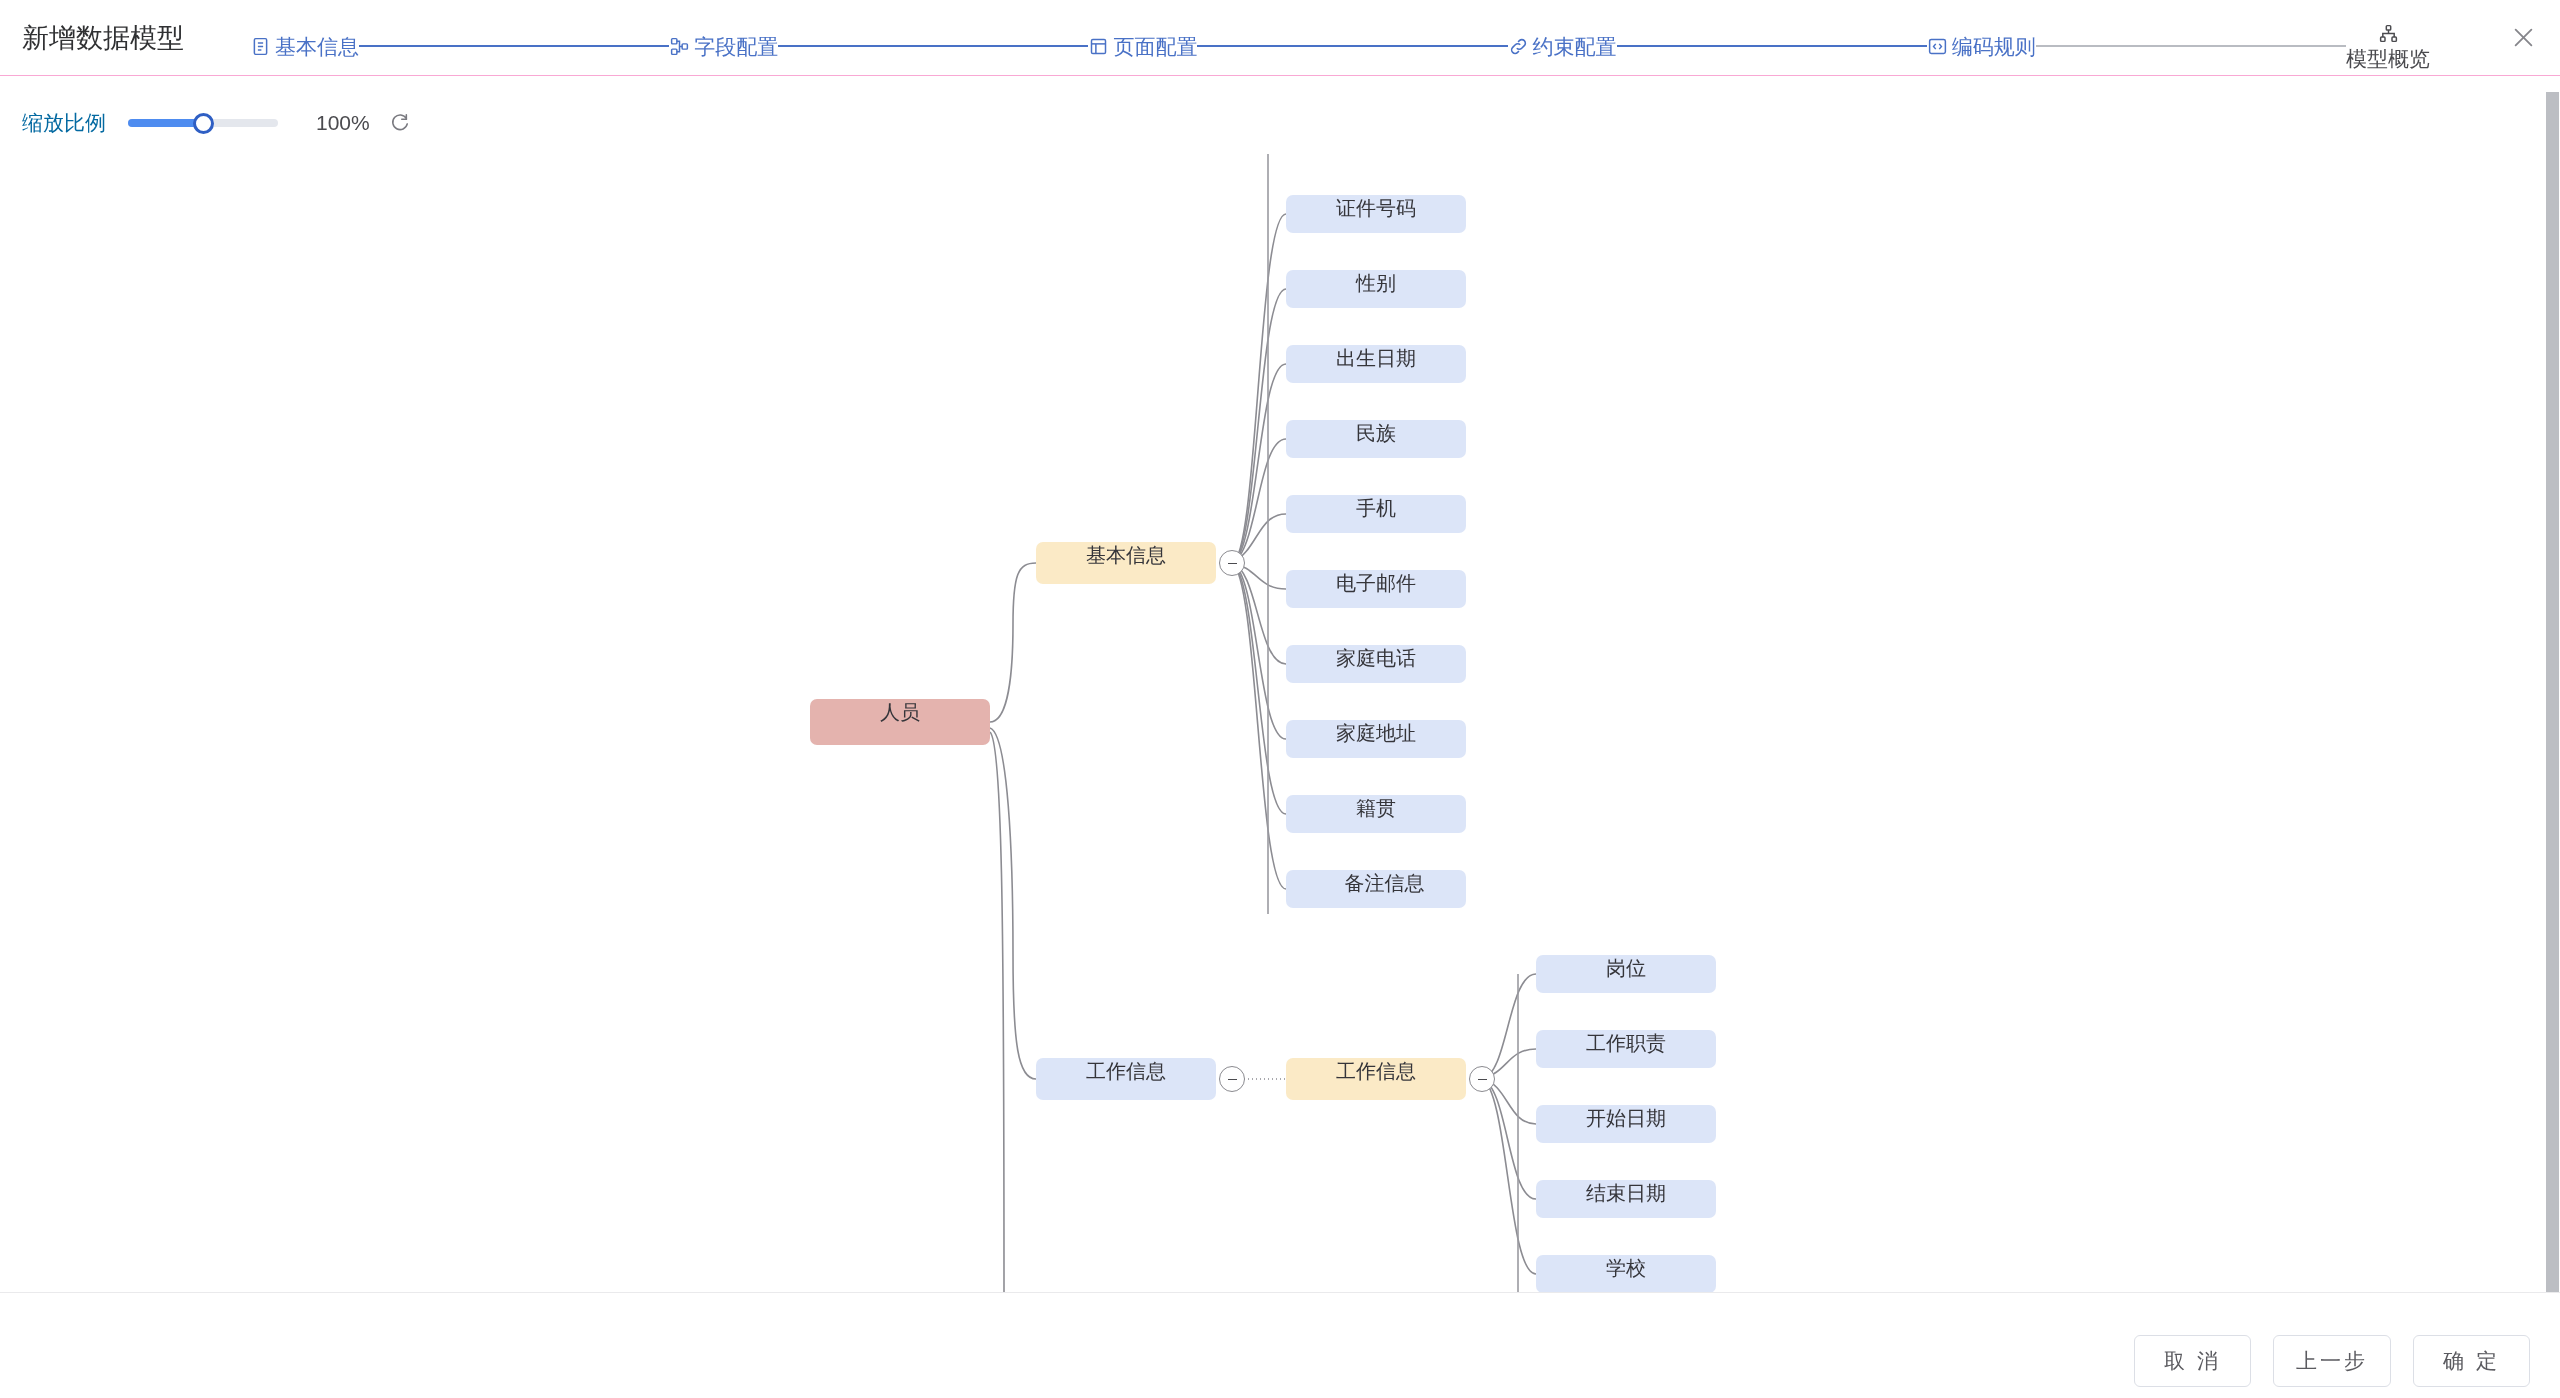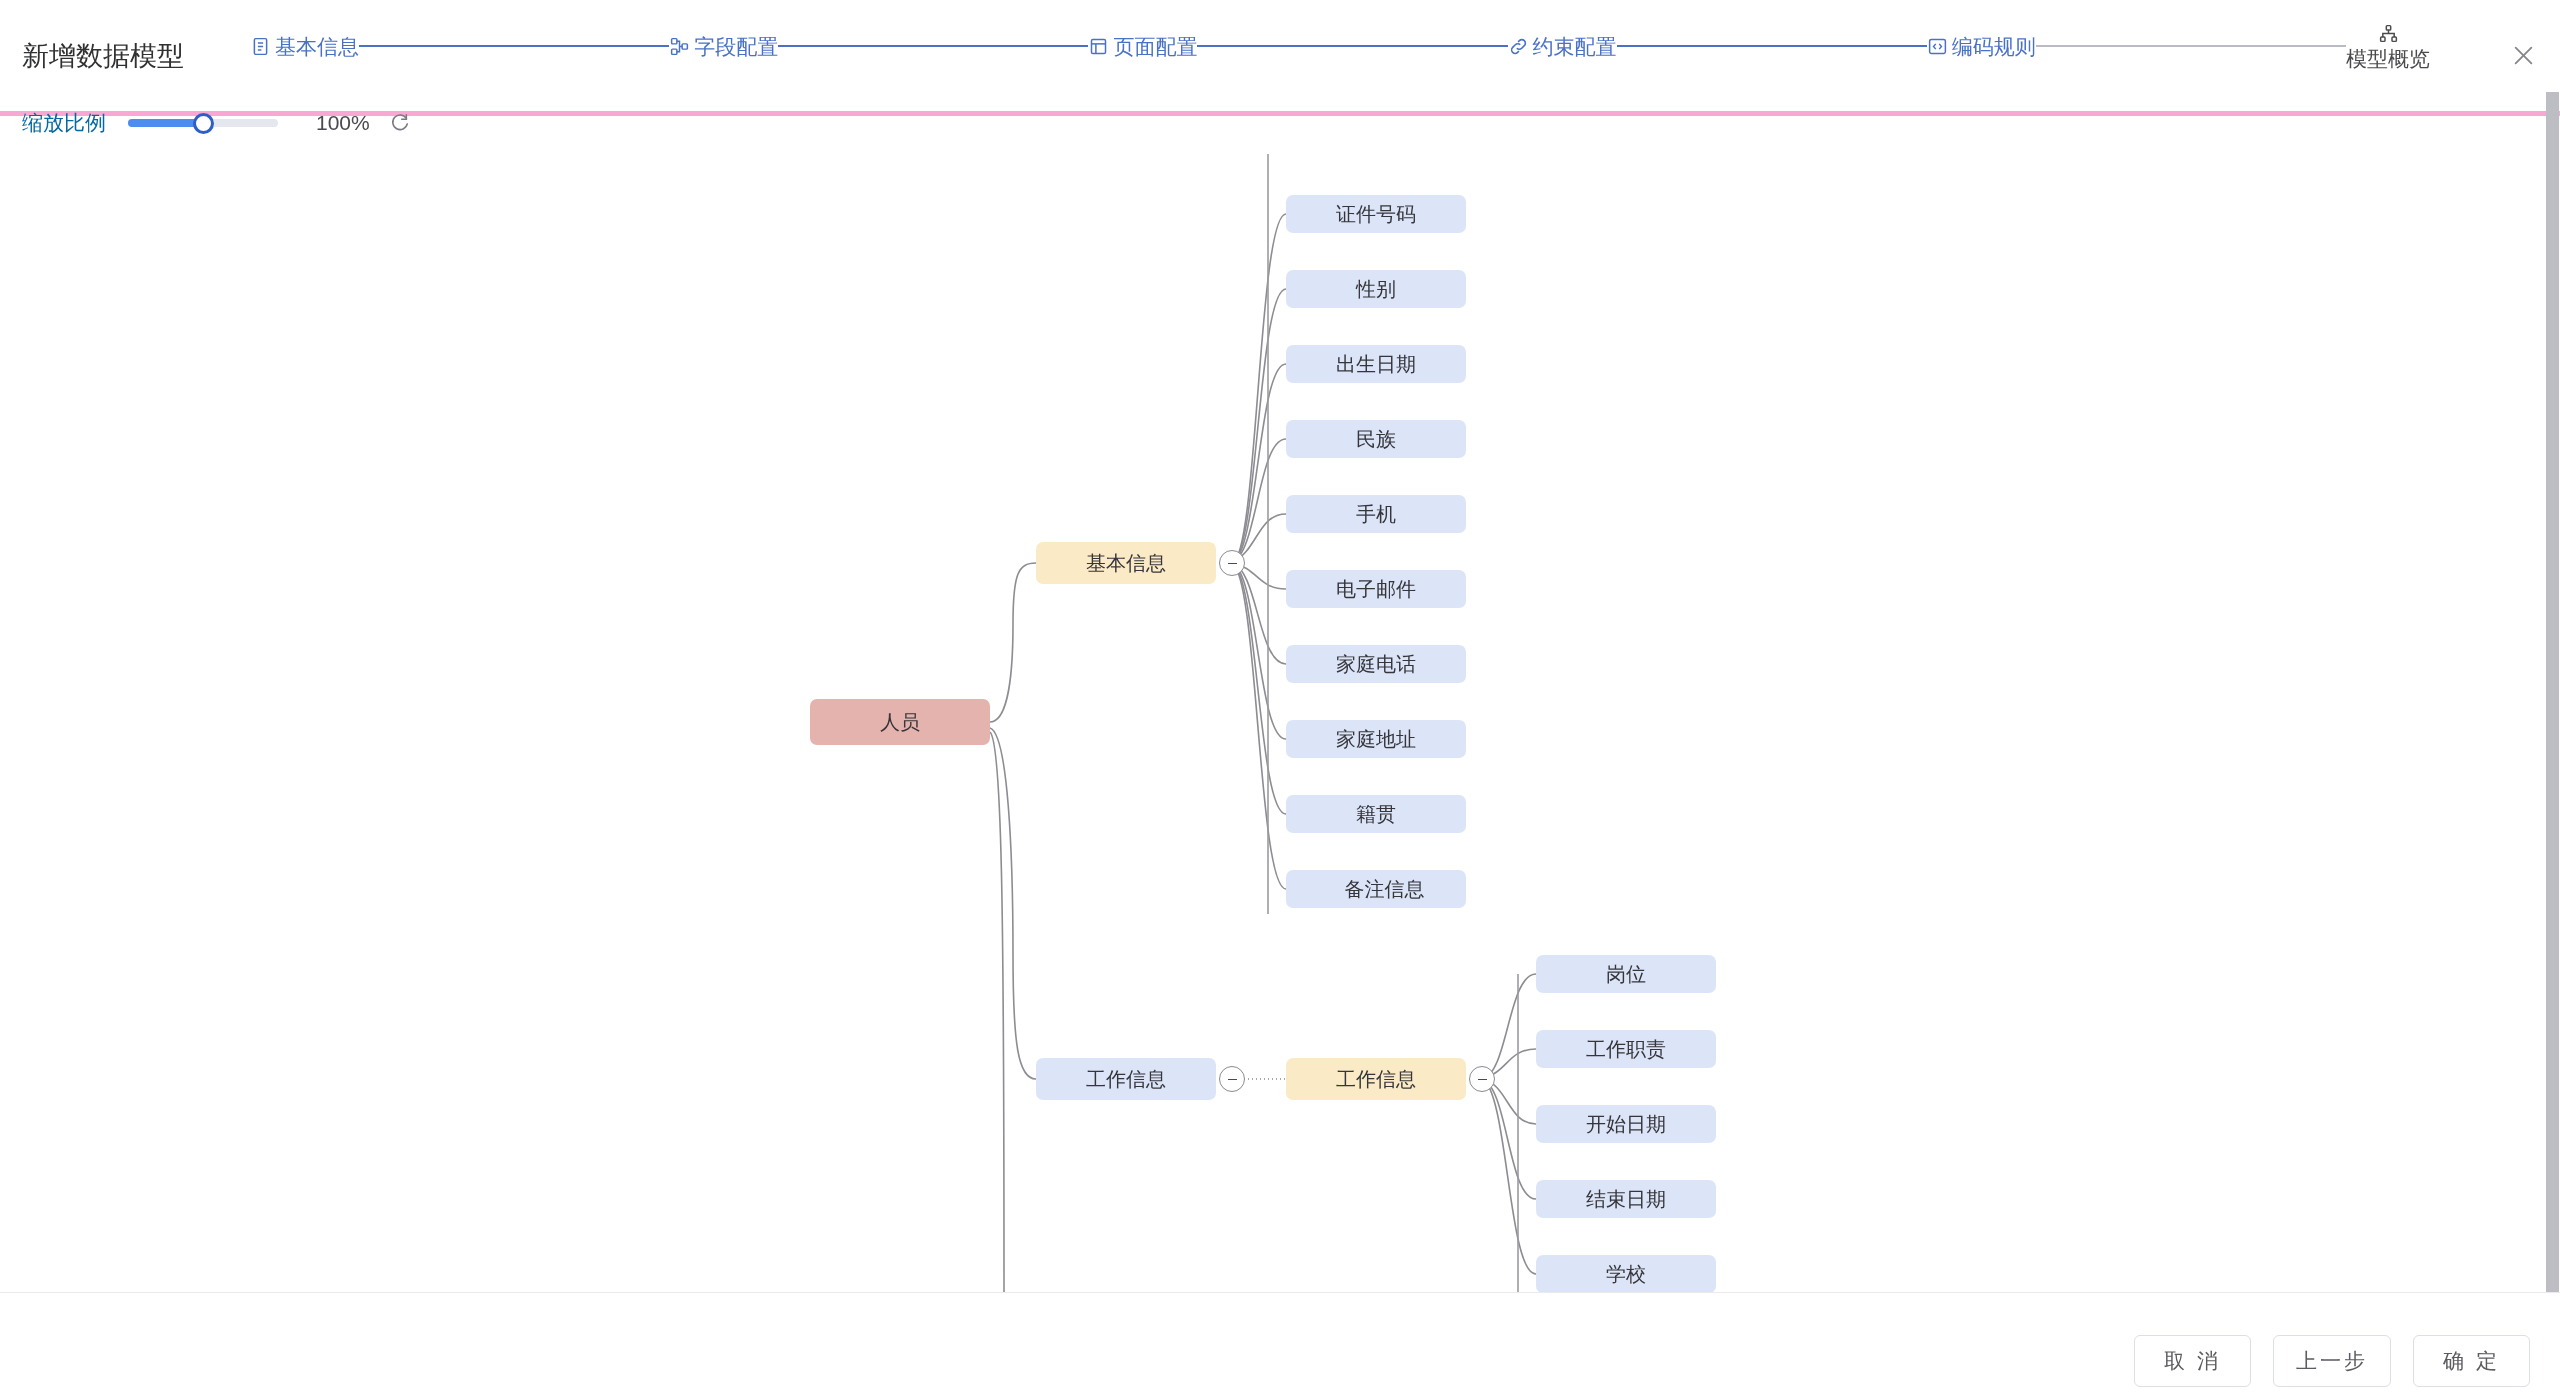--- a/index.html
+++ b/index.html
@@ -14,23 +14,23 @@
     width: 2560px;
     height: 1398px;
     background: #fff;
     overflow: hidden;
   }
 
   
   .header {
     position: absolute;
     top: 0; left: 0;
-    width: 2560px; height: 116px;
-    box-sizing: border-box;
-    border-bottom: 5px solid #f9a8d4;
+    width: 2560px; height: 76px;
+    box-sizing: border-box;
+    border-bottom: 1px solid #f9a8d4;
     background: #fff;
   }
   .dialog-title {
     position: absolute;
     left: 22px; top: 50%;
     transform: translateY(-50%);
     font-size: 27px;
     color: #303133;
     white-space: nowrap;
   }
@@ -157,21 +157,21 @@
   }
   .canvas-svg {
     position: absolute;
     left: 0; top: 0;
   }
   .node {
     position: absolute;
     box-sizing: border-box;
     border-radius: 7px;
     display: flex;
-    align-items: center;
+    align-items: flex-start;
     justify-content: center;
     font-size: 20px;
     color: #35353a;
     white-space: nowrap;
     cursor: pointer;
     user-select: none;
   }
   .node.root {
     background: #e4b3ae;
     height: 46px;

